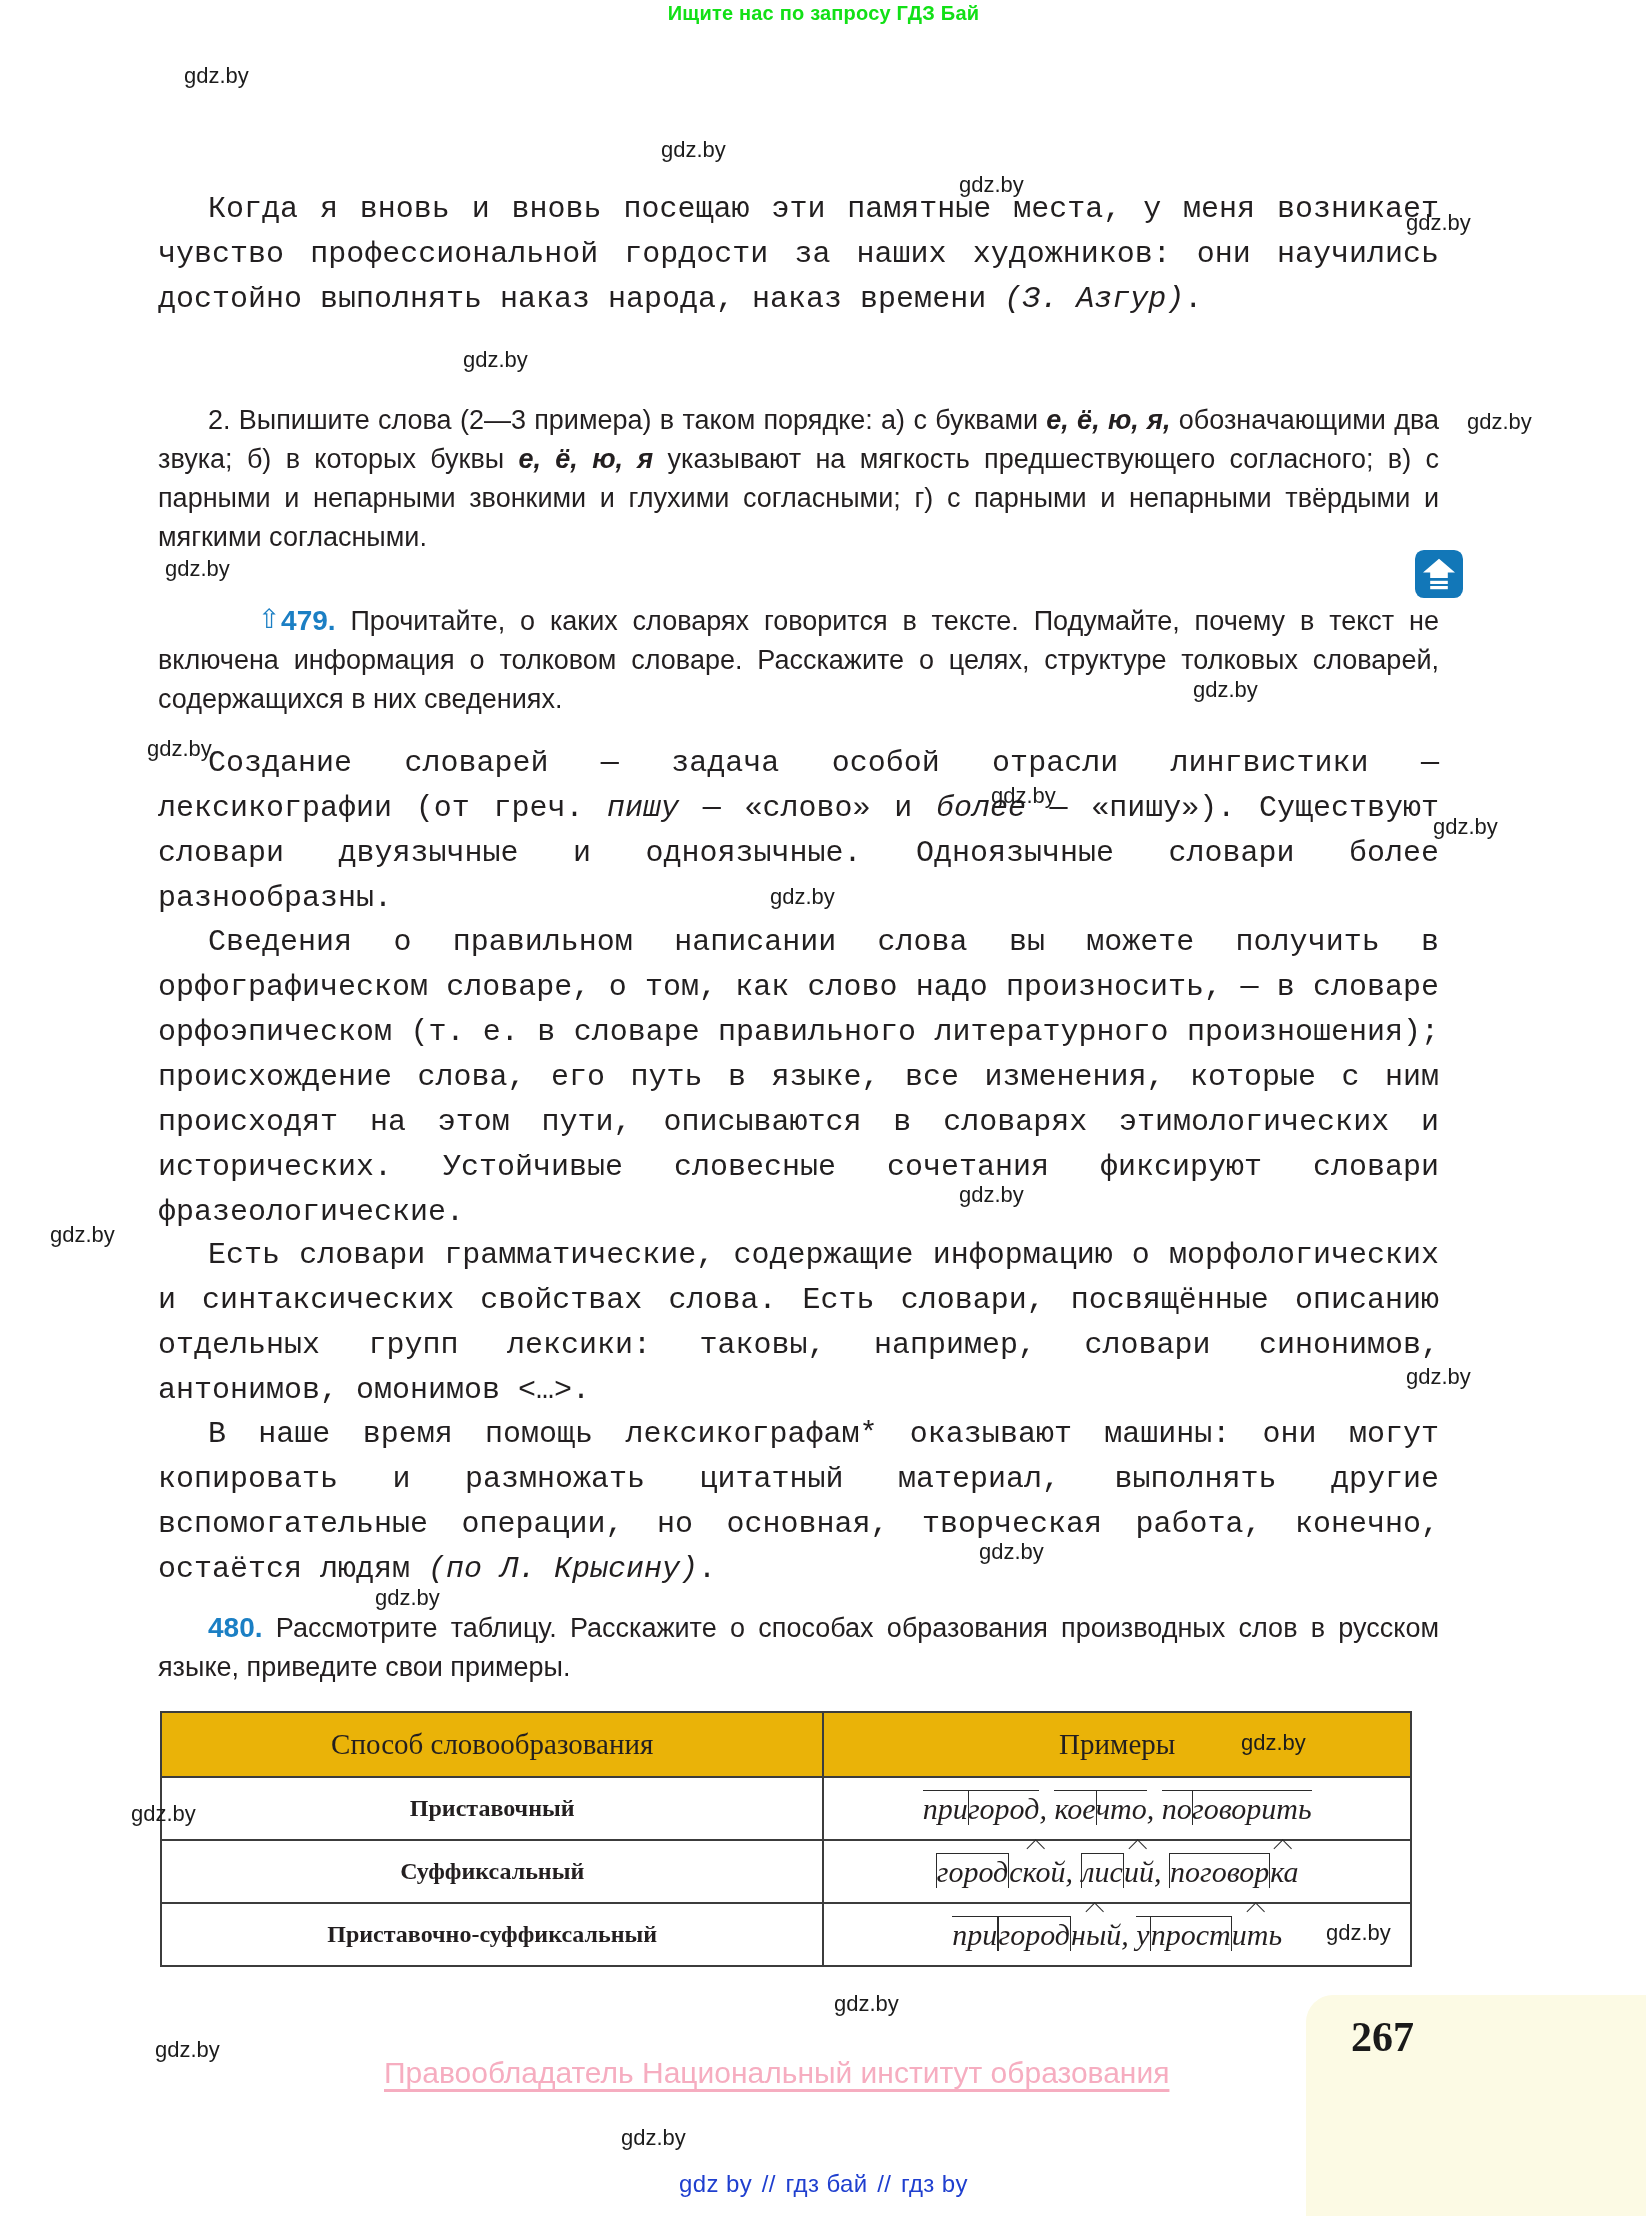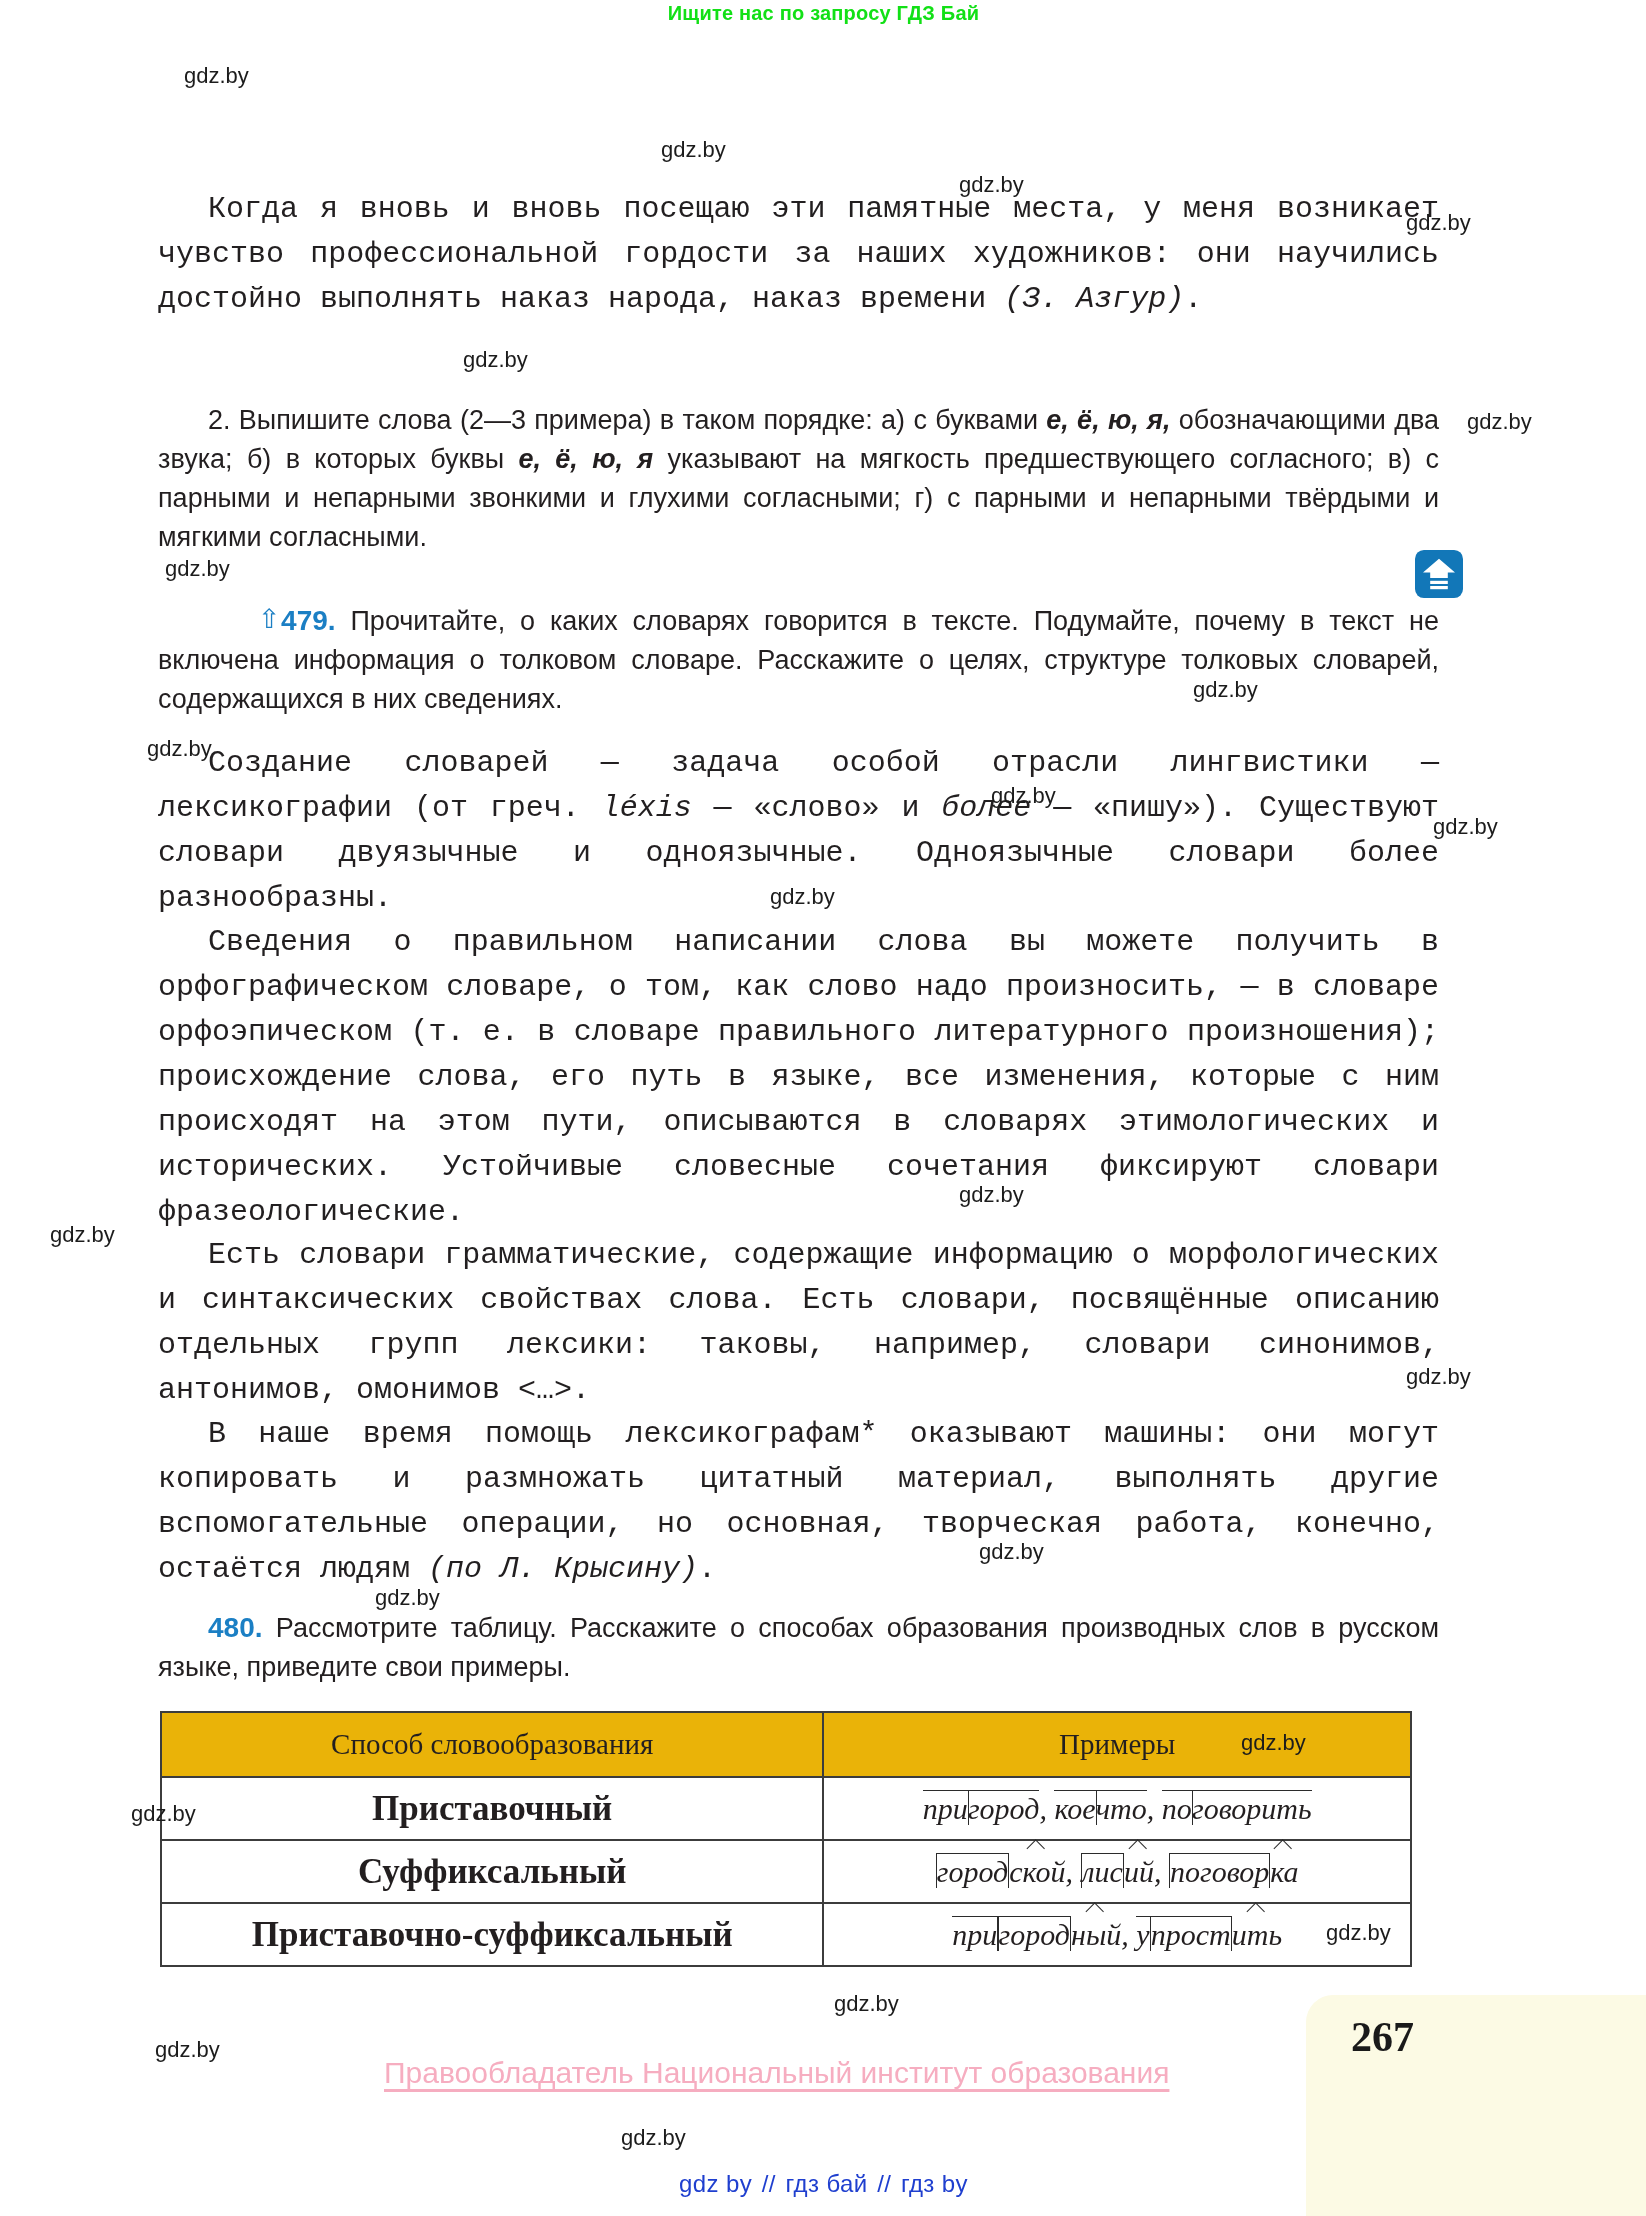--- a/index.html
+++ b/index.html
@@ -128,21 +128,21 @@
     background: #eab308;
     height: 63px;
     font-family: "Liberation Serif", serif;
     font-weight: normal;
     font-size: 29px;
   }
   table.wf tbody td { height: 61px; }
   td.method {
     font-family: "Liberation Serif", serif;
     font-weight: bold;
-    font-size: 35px;
+    font-size: 24px;
   }
   td.examples {
     font-family: "Liberation Serif", serif;
     font-style: italic;
     font-size: 30px;
     white-space: nowrap;
   }
 
   
   .pref {
@@ -247,21 +247,21 @@
       <rect x="19" y="38.5" width="22" height="4" fill="#ffffff"></rect>
       <rect x="19" y="45" width="22" height="4" fill="#ffffff"></rect>
     </svg>
   </div>
 
   <div class="col" style="top:601px;">
     <p class="sans indent"><span class="up-arrow">⇧</span><span class="exnum">479.</span> <span>Прочитайте, о каких словарях говорится в тексте. Подумайте, почему в текст не включена информация о толковом словаре. Расскажите о целях, структуре толковых словарей, содержащихся в них сведениях.</span></p>
   </div>
 
   <div class="col" style="top:741px;">
-    <p class="serif indent"><span>Создание словарей — задача особой отрасли лингвистики — лексикографии (от греч. </span><span class="it">léxis</span><span> — «слово» и </span><span class="it">более</span><span> — «пишу»). Существуют словари двуязычные и одноязычные. Одноязычные словари более разнообразны.</span></p>
+    <p class="serif indent"><span>Создание словарей — задача особой отрасли лингвистики — лексикографии (от греч. </span><span class="it">пишу</span><span> — «слово» и </span><span class="it">более</span><span> — «пишу»). Существуют словари двуязычные и одноязычные. Одноязычные словари более разнообразны.</span></p>
   </div>
 
   <div class="col" style="top:920px;">
     <p class="serif indent">Сведения о правильном написании слова вы можете получить в орфографическом словаре, о том, как слово надо произносить, — в словаре орфоэпическом (т. е. в словаре правильного литературного произношения); происхождение слова, его путь в языке, все изменения, которые с ним происходят на этом пути, описываются в словарях этимологических и исторических. Устойчивые словесные сочетания фиксируют словари фразеологические.</p>
   </div>
 
   <div class="col" style="top:1233px;">
     <p class="serif indent">Есть словари грамматические, содержащие информацию о морфологических и синтаксических свойствах слова. Есть словари, посвящённые описанию отдельных групп лексики: таковы, например, словари синонимов, антонимов, омонимов &lt;…&gt;.</p>
   </div>
 

